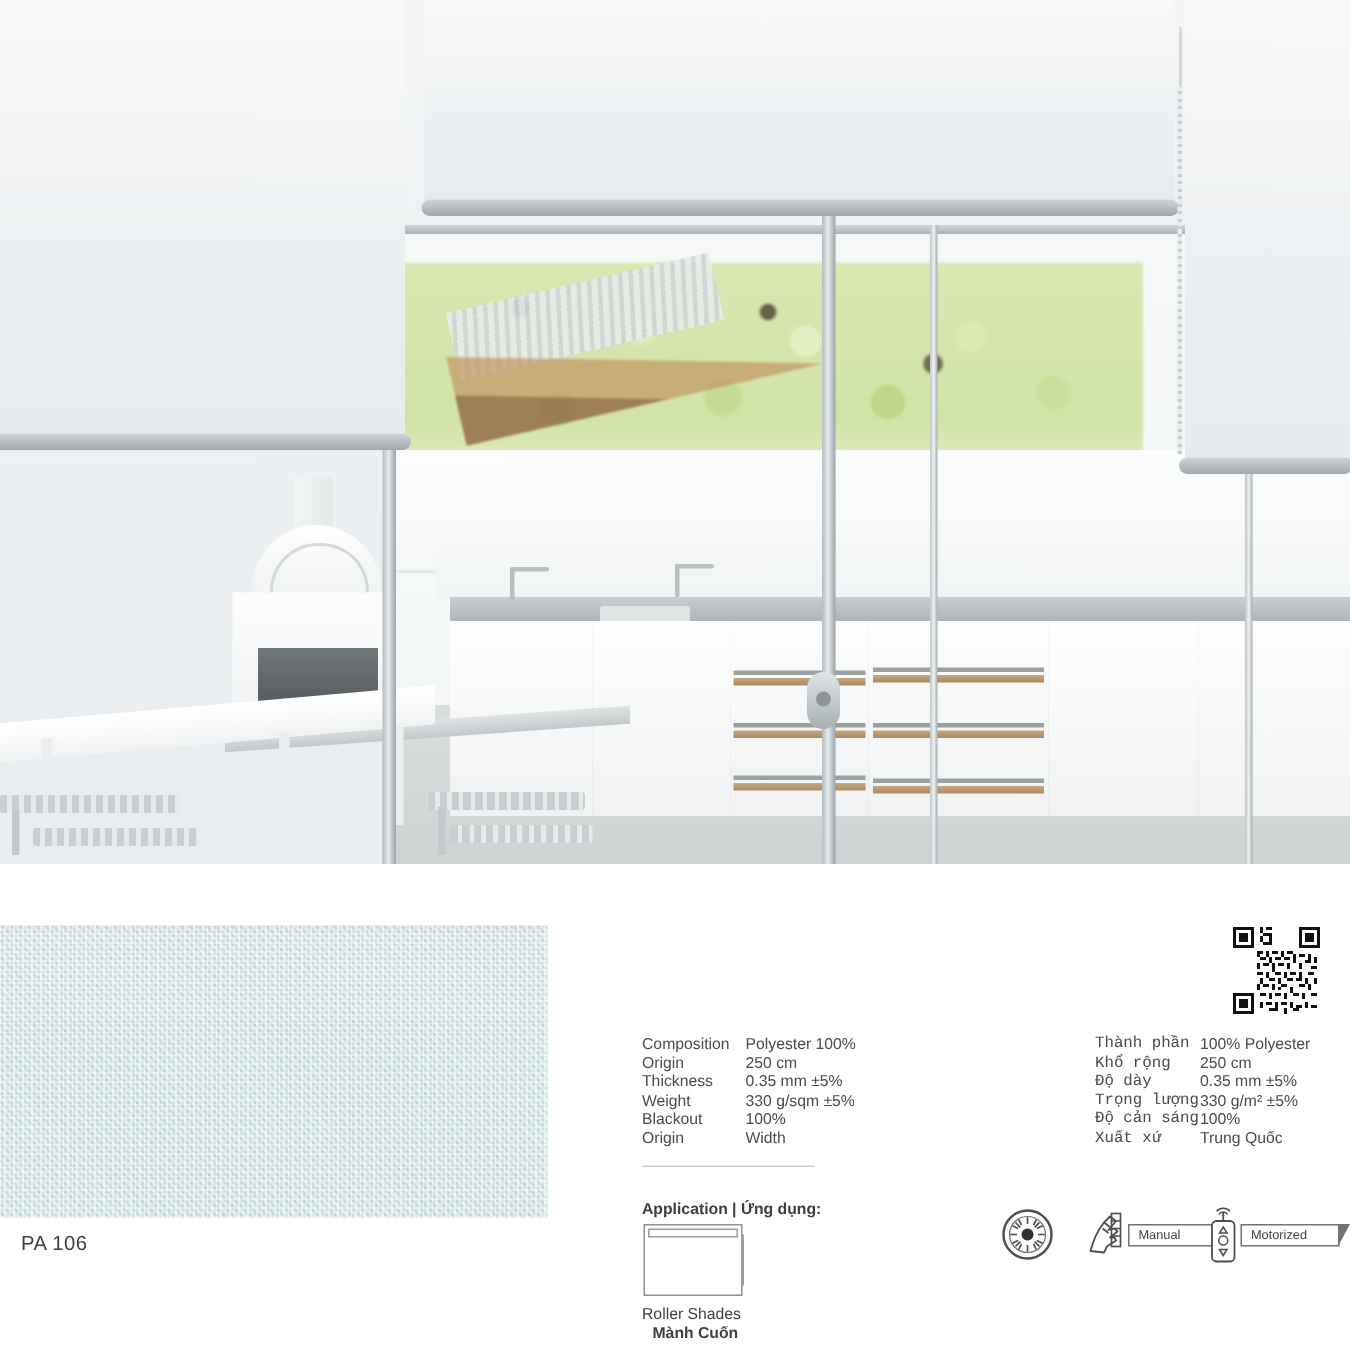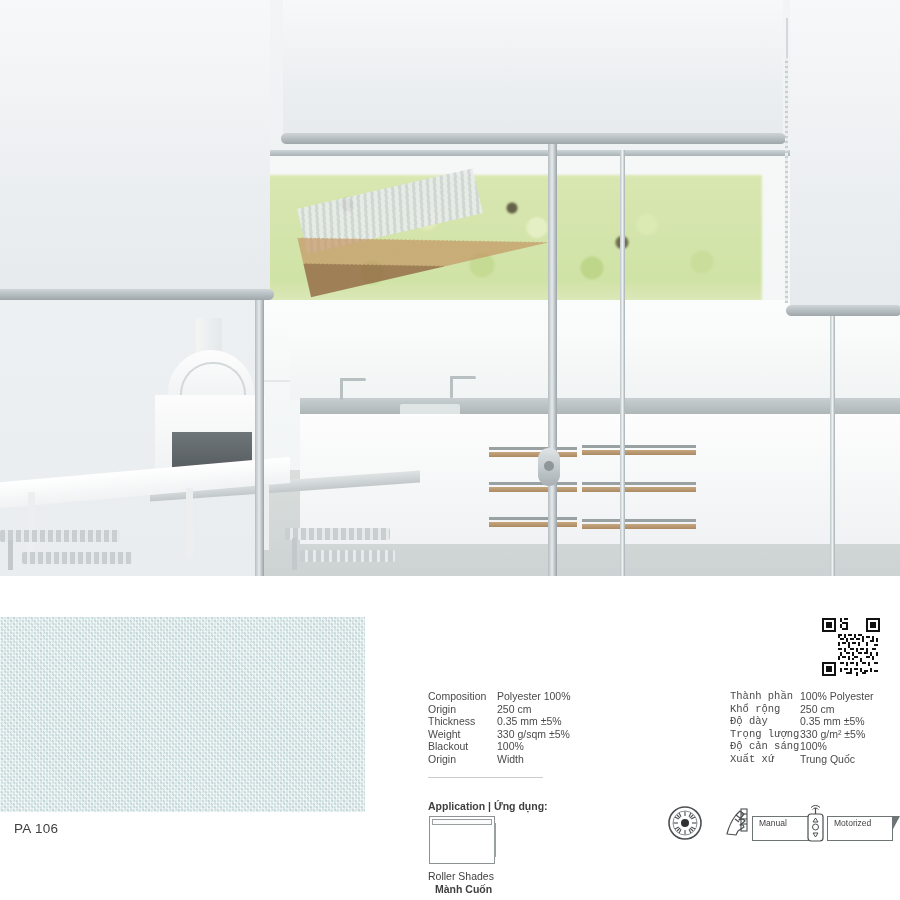--- a/index.html
+++ b/index.html
@@ -133,21 +133,21 @@
      border:1px solid #8d9395;background:#fff;box-sizing:border-box;}
   .shade-icon .roll{position:absolute;left:2px;top:2px;right:2px;height:6px;
      border:1px solid #9aa0a2;box-sizing:border-box;background:#fbfcfc;}
   .shade-icon .chain{position:absolute;right:-2px;top:6px;width:2px;height:34px;background:#9aa0a2;}
   .shade-caption{position:absolute;left:428px;top:294px;font-size:10.5px;line-height:12.6px;
      color:#3f3f3f;}
   .shade-caption .l2{display:block;padding-left:7px;font-weight:bold;}
 
   .op-icons{position:absolute;left:668px;top:228px;width:225px;height:44px;}
   .sun-badge{position:absolute;left:0;top:2px;width:34px;height:34px;}
-  .tag{position:absolute;height:25px;border:1px solid #6f7477;box-sizing:border-box;
+  .tag{position:absolute;height:15px;border:1px solid #6f7477;box-sizing:border-box;
        background:#fff;font-size:8.5px;color:#3f3f3f;line-height:13px;padding-left:6px;}
   .tag:after{content:"";position:absolute;right:-8px;top:-1px;width:0;height:0;
        border-left:8px solid #6f7477;border-top:0 solid transparent;border-bottom:15px solid transparent;}
   .hand-icon{position:absolute;left:56px;top:3px;width:28px;height:30px;}
   .remote-icon{position:absolute;left:137px;top:0;width:22px;height:40px;}
 </style>
 </head>
 <body>
 
 <div class="page">

